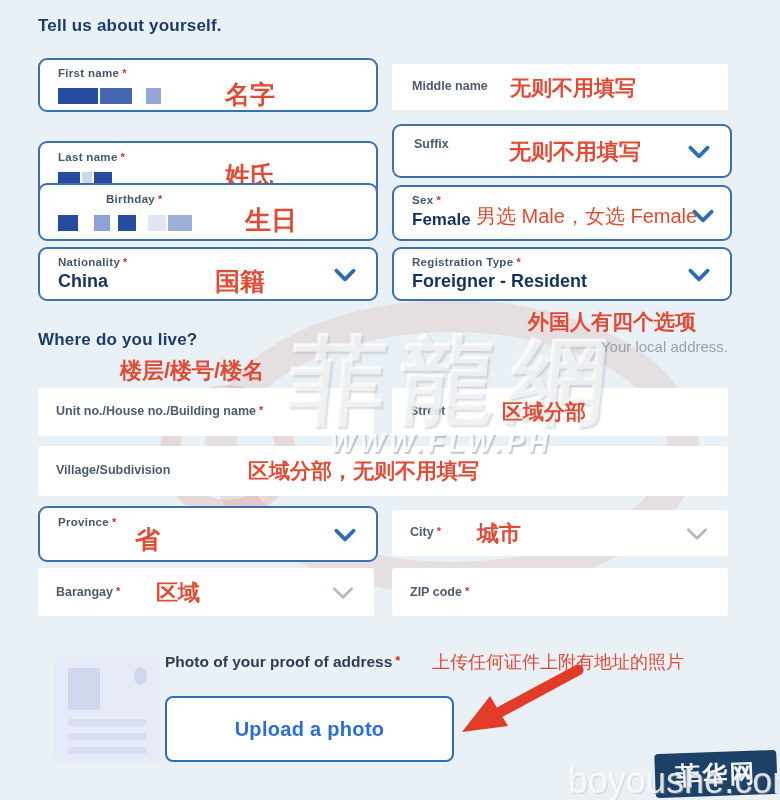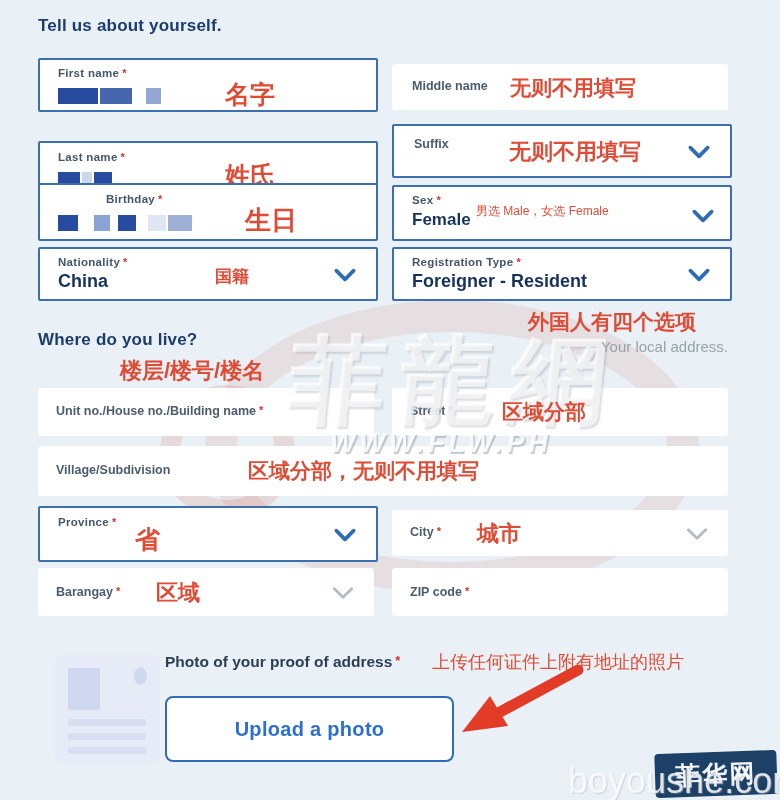--- a/index.html
+++ b/index.html
@@ -3,21 +3,21 @@
 <meta charset="utf-8">
 <style>
   html,body{margin:0;padding:0;}
   .page{
     position:relative; width:780px; height:800px; overflow:hidden;
     background:#e9f1f6;
     font-family:"Liberation Sans", sans-serif;
   }
   .abs{position:absolute;}
   .box{position:absolute; background:#ffffff;}
-  .bordered{border:2px solid #3b6fae; border-radius:2px;}
+  .bordered{border:2px solid #3b6fae; border-radius:9px;}
   .plain{border-radius:3px;}
   .h1{font-weight:bold; font-size:17px; color:#1c3c6d; letter-spacing:.2px;}
   .label{font-weight:bold; font-size:11.5px; color:#44566b; letter-spacing:.3px; white-space:nowrap;}
   .label-lg{font-weight:bold; font-size:12.5px; color:#4c5c6e; white-space:nowrap;}
   .value{font-weight:bold; font-size:17px; color:#16325c; white-space:nowrap;}
   .star{color:#d1322a; font-weight:bold; font-size:11px; margin-left:3px; vertical-align:top;}
   .star-lg{color:#d1322a; font-weight:bold; font-size:13px; margin-left:3px; vertical-align:top;}
   .cn{color:#e04b35; white-space:nowrap; font-weight:bold;}
   .hint{color:#97a2ad; font-size:15px;}
   .redact{display:inline-block; height:16px; vertical-align:middle; margin-right:2px;}
@@ -93,32 +93,32 @@
       <span class="redact" style="width:20px; background:#274b9e; margin-right:16px;"></span><span class="redact" style="width:16px; background:#8ba3d4; margin-right:8px;"></span><span class="redact" style="width:18px; background:#274b9e; margin-right:12px;"></span><span class="redact" style="width:18px; background:#dfe5f2;"></span><span class="redact" style="width:24px; background:#9fb0d8;"></span>
     </div>
     <div class="abs cn" style="left:205px; top:18px; font-size:26px;">生日</div>
   </div>
 
   <div class="box bordered" style="left:392px; top:185px; width:336px; height:52px;">
     <div class="abs label" style="left:18px; top:7px;">
       <span>Sex</span><span class="star">*</span>
     </div>
     <div class="abs value" style="left:18px; top:23px;">Female</div>
-    <div class="abs cn" style="left:82px; top:16px; font-size:12px; font-weight:normal; z-index:6;">男选 Male，女选 Female</div>
+    <div class="abs cn" style="left:82px; top:16px; font-size:20px; font-weight:normal; z-index:6;">男选 Male，女选 Female</div>
     <svg class="chev" style="right:14px; top:16px;" viewBox="0 0 24 24">
       <path d="M4 8 L12 16 L20 8" fill="none" stroke="#2e6cb5" stroke-width="3.4" stroke-linecap="round" stroke-linejoin="round"></path>
     </svg>
   </div>
 
   <div class="box bordered" style="left:38px; top:247px; width:336px; height:50px;">
     <div class="abs label" style="left:18px; top:7px;">
       <span>Nationality</span><span class="star">*</span>
     </div>
     <div class="abs value" style="left:18px; top:22px; font-size:18px;">China</div>
-    <div class="abs cn" style="left:175px; top:16px; font-size:17px;">国籍</div>
+    <div class="abs cn" style="left:175px; top:16px; font-size:25px;">国籍</div>
     <svg class="chev" style="right:18px; top:13px;" viewBox="0 0 24 24">
       <path d="M4 8 L12 16 L20 8" fill="none" stroke="#2e6cb5" stroke-width="3.4" stroke-linecap="round" stroke-linejoin="round"></path>
     </svg>
   </div>
 
   <div class="box bordered" style="left:392px; top:247px; width:336px; height:50px;">
     <div class="abs label" style="left:18px; top:7px;">
       <span>Registration Type</span><span class="star">*</span>
     </div>
     <div class="abs value" style="left:18px; top:22px; font-size:18px;">Foreigner - Resident</div>

